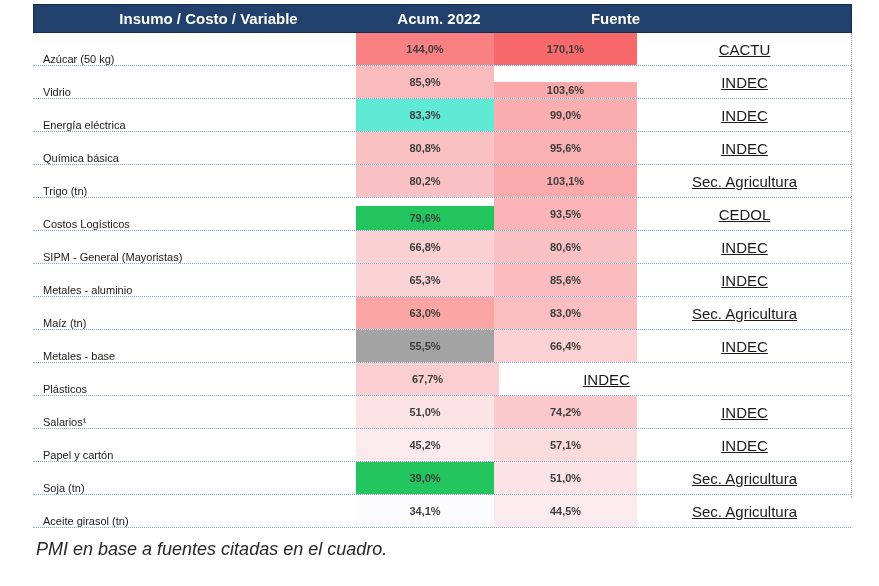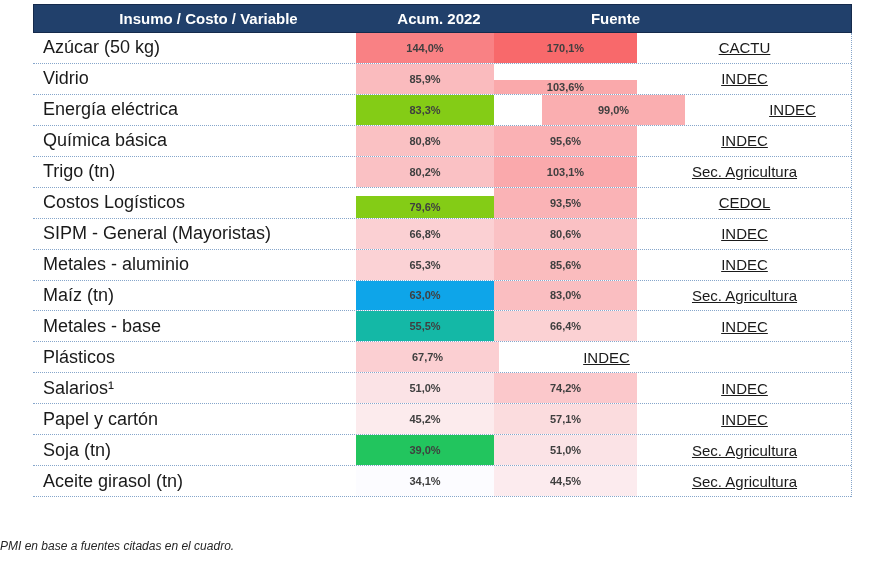--- a/index.html
+++ b/index.html
@@ -26,32 +26,34 @@
   .row{
     flex:1;display:flex;box-sizing:border-box;
     border-bottom:1px dotted var(--sep,#86A6CB);
   }
   .cell{flex:none;box-sizing:border-box;display:flex;align-items:center;}
   .c0{width:323px;}
   .c1{width:138px;}
   .c2{width:143px;}
   .c3{width:215px;}
   .name-cell{
-    padding-left:10px;font-size:18px;color:var(--name-text,#1A1A1A);
+    padding-left:10px;font-size:11px;color:var(--name-text,#1A1A1A);
     justify-content:flex-start;
+    margin-top:20px;
   }
   .val-cell{
     justify-content:center;font-weight:bold;font-size:11px;
     color:var(--value-text,#3F3F3F);
   }
   .src-cell{justify-content:center;font-size:15px;color:var(--name-text,#1A1A1A);text-decoration:underline;}
   .footer-note{
     position:absolute;left:0;top:539px;
-    font-style:italic;font-size:12px;color:#262626;
+    font-style:italic;font-size:18px;color:#262626;
     white-space:nowrap;
+    padding-left:36px;
   }
 </style>
 </head>
 <body>
 
 <div class="table">
   <div class="thead">
     <div class="cell c0">Insumo / Costo / Variable</div>
     <div class="cell c1">Acum. 2022</div>
     <div class="cell c3">Fuente</div>
@@ -64,63 +66,63 @@
         <div class="cell c3 src-cell">CACTU</div>
       </div>
       <div class="row">
         <div class="cell c0 name-cell">Vidrio</div>
         <div class="cell c1 val-cell" style="background: rgb(250, 187, 190);">85,9%</div>
         <div class="cell c2 val-cell" style="background: rgb(250, 169, 171); margin-top: 16px;">103,6%</div>
         <div class="cell c3 src-cell">INDEC</div>
       </div>
       <div class="row">
         <div class="cell c0 name-cell">Energía eléctrica</div>
-        <div class="cell c1 val-cell" style="background: #84cc16;">83,3%</div>
-        <div class="cell c2 val-cell" style="background: rgb(250, 174, 176); margin-left: 48px;">99,0%</div>
+        <div class="cell c1 val-cell" style="background: #5eead4;">83,3%</div>
+        <div class="cell c2 val-cell" style="background: rgb(250, 174, 176);">99,0%</div>
         <div class="cell c3 src-cell">INDEC</div>
       </div>
       <div class="row">
         <div class="cell c0 name-cell">Química básica</div>
         <div class="cell c1 val-cell" style="background: rgb(250, 193, 195);">80,8%</div>
         <div class="cell c2 val-cell" style="background: rgb(250, 177, 180);">95,6%</div>
         <div class="cell c3 src-cell">INDEC</div>
       </div>
       <div class="row">
         <div class="cell c0 name-cell">Trigo (tn)</div>
         <div class="cell c1 val-cell" style="background: rgb(250, 193, 196);">80,2%</div>
         <div class="cell c2 val-cell" style="background: rgb(250, 169, 172);">103,1%</div>
         <div class="cell c3 src-cell">Sec. Agricultura</div>
       </div>
       <div class="row">
         <div class="cell c0 name-cell">Costos Logísticos</div>
-        <div class="cell c1 val-cell" style="background: #84cc16; margin-top: 8px;">79,6%</div>
+        <div class="cell c1 val-cell" style="background: #22c55e; margin-top: 8px;">79,6%</div>
         <div class="cell c2 val-cell" style="background: rgb(250, 179, 182);">93,5%</div>
         <div class="cell c3 src-cell">CEDOL</div>
       </div>
       <div class="row">
         <div class="cell c0 name-cell">SIPM - General (Mayoristas)</div>
         <div class="cell c1 val-cell" style="background: rgb(251, 208, 211);">66,8%</div>
         <div class="cell c2 val-cell" style="background: rgb(250, 193, 196);">80,6%</div>
         <div class="cell c3 src-cell">INDEC</div>
       </div>
       <div class="row">
         <div class="cell c0 name-cell">Metales - aluminio</div>
         <div class="cell c1 val-cell" style="background: rgb(251, 210, 213);">65,3%</div>
         <div class="cell c2 val-cell" style="background: rgb(250, 188, 190);">85,6%</div>
         <div class="cell c3 src-cell">INDEC</div>
       </div>
       <div class="row">
         <div class="cell c0 name-cell">Maíz (tn)</div>
-        <div class="cell c1 val-cell" style="background: #0ea5e9;">63,0%</div>
+        <div class="cell c1 val-cell" style="background: #fca5a5;">63,0%</div>
         <div class="cell c2 val-cell" style="background: rgb(250, 190, 193);">83,0%</div>
         <div class="cell c3 src-cell">Sec. Agricultura</div>
       </div>
       <div class="row">
         <div class="cell c0 name-cell">Metales - base</div>
-        <div class="cell c1 val-cell" style="background: #14b8a6;">55,5%</div>
+        <div class="cell c1 val-cell" style="background: #a3a3a3;">55,5%</div>
         <div class="cell c2 val-cell" style="background: rgb(251, 209, 211);">66,4%</div>
         <div class="cell c3 src-cell">INDEC</div>
       </div>
       <div class="row">
         <div class="cell c0 name-cell">Plásticos</div>
         <div class="cell c2 val-cell" style="background: rgb(251, 207, 210);">67,7%</div>
         <div class="cell c3 src-cell">INDEC</div>
       </div>
       <div class="row">
         <div class="cell c0 name-cell">Salarios¹</div>

